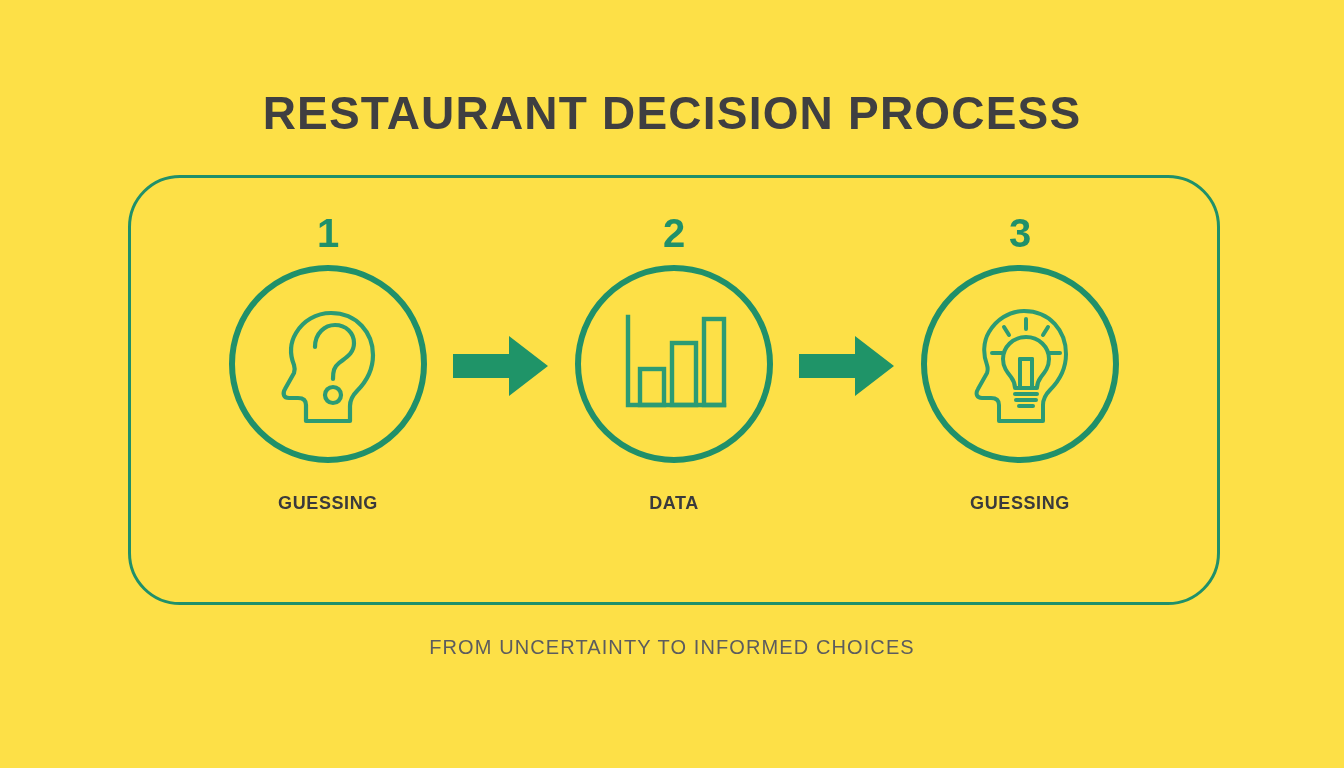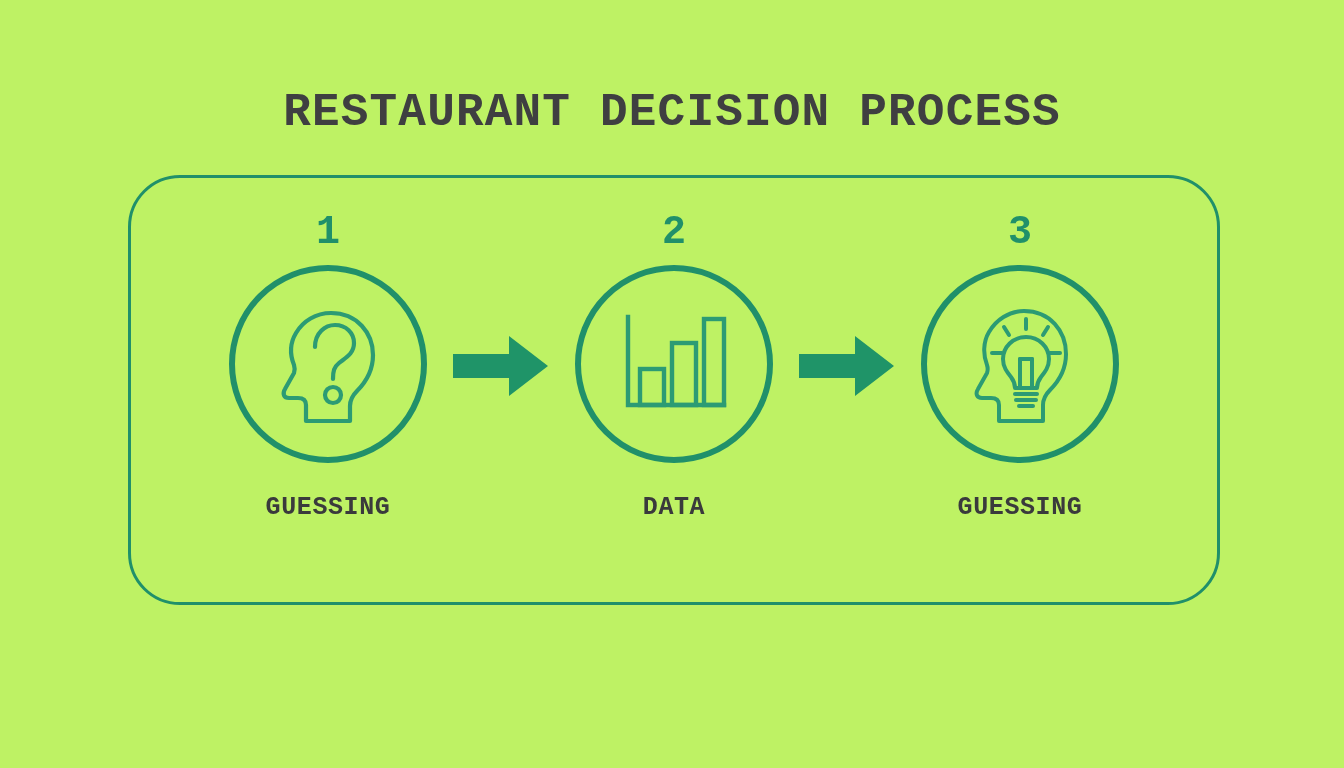--- a/index.html
+++ b/index.html
@@ -11,22 +11,21 @@
     width: 1344px;
     height: 768px;
     font-family: "Liberation Sans", sans-serif;
     overflow: hidden;
     position: relative;
   }
 
   #infographic {
     position: absolute;
     inset: 0;
-    background: #bef264;
-    font-family: Liberation Mono, monospace;
+    background: #fde047;
   }
 
   
   .title {
     position: absolute;
     top: 88px;
     left: 0;
     width: 1344px;
     text-align: center;
     font-size: 46px;
@@ -91,21 +90,21 @@
     justify-content: center;
     background: transparent;
   }
 
   .circle svg {
     display: block;
   }
 
   .step-label {
     margin-top: 30px;
-    font-size: 25px;
+    font-size: 18px;
     font-weight: 700;
     letter-spacing: 0.6px;
     color: #3a3a3c;
     white-space: nowrap;
   }
 
   
   .arrow {
     width: 114px;
     display: flex;
@@ -260,14 +259,15 @@
             <path d="M32 54 L42 54"></path>
             <path d="M100 54 L90 54"></path>
           </svg>
         </span>
       </div>
       <div class="step-label">GUESSING</div>
     </div>
 
   </div>
 
+  <div class="subtitle">FROM UNCERTAINTY TO INFORMED CHOICES</div>
 
 </div>
 
 </body></html>

